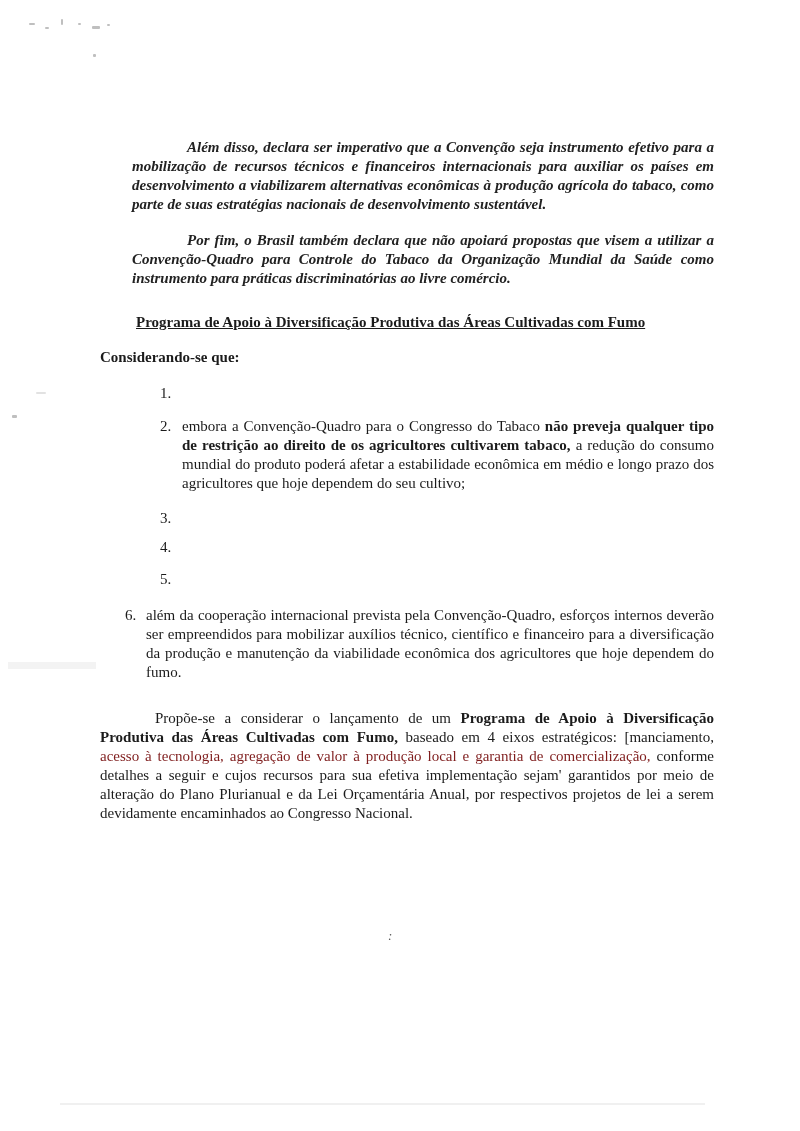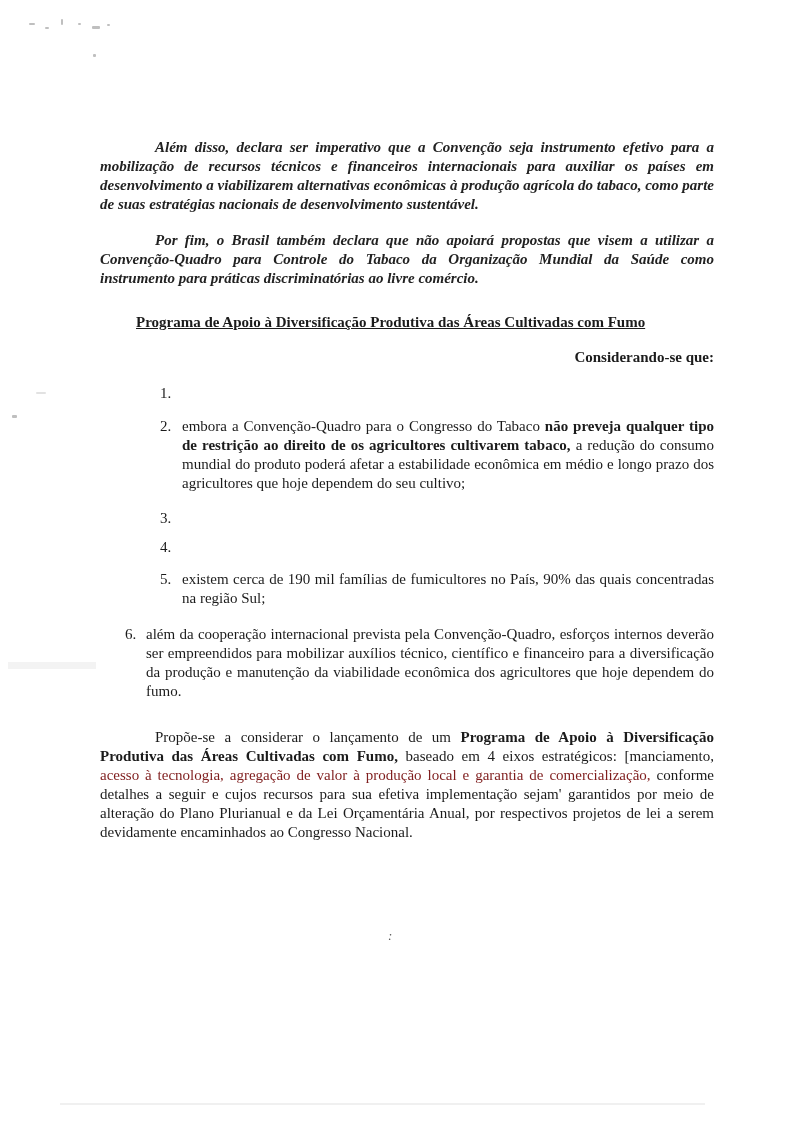--- a/index.html
+++ b/index.html
@@ -25,35 +25,36 @@
     margin: 0;
     font-size: 15px;
     line-height: 19px;
     text-align: justify;
   }
   .declaration {
     font-style: italic;
     font-weight: 700;
     text-indent: 55px;
     color: #222;
+    margin-left: 32px;
   }
   .p2 { margin-top: 17px; }
   .heading {
     margin-top: 25px;
     margin-left: 36px;
     font-size: 15px;
     line-height: 19px;
     font-weight: 700;
     text-decoration: underline;
     white-space: nowrap;
   }
   .intro {
     margin-top: 16px;
     font-weight: 700;
-    text-align: right;
+    text-align: left;
   }
   .item {
     display: flex;
     align-items: flex-start;
   }
   .item .num {
     flex: 0 0 22px;
     margin-left: 60px;
     font-size: 15px;
     line-height: 19px;
@@ -145,21 +146,20 @@
   <div class="item i3">
     <span class="num">3.</span>
   </div>
 
   <div class="item i4">
     <span class="num">4.</span>
   </div>
 
   <div class="item i5">
     <span class="num">5.</span>
-    <div class="item-text"><span>existem cerca de 190 mil famílias de fumicultores no País, 90% das quais concentradas na região Sul;</span></div>
   </div>
 
   <div class="item i6 outdent">
     <span class="num">6.</span>
     <div class="item-text"><span>além da cooperação internacional prevista pela Convenção-Quadro, esforços internos deverão ser empreendidos para mobilizar auxílios técnico, científico e financeiro para a diversificação da produção e manutenção da viabilidade  econômica dos agricultores que hoje dependem do fumo.</span></div>
   </div>
 
   <p class="closing"><span>Propõe-se a considerar o lançamento de um </span><span class="b">Programa de Apoio à Diversificação Produtiva das Áreas Cultivadas com Fumo,</span><span> baseado em 4 eixos estratégicos: [manciamento, </span><span class="faded">acesso à tecnologia, agregação de valor à produção local e garantia de comercialização,</span><span> conforme detalhes a seguir e cujos recursos para sua efetiva implementação sejam' garantidos por meio de alteração do Plano Plurianual e da Lei Orçamentária Anual, por respectivos projetos de lei a serem devidamente encaminhados ao Congresso Nacional.</span></p>
 
 </div>

